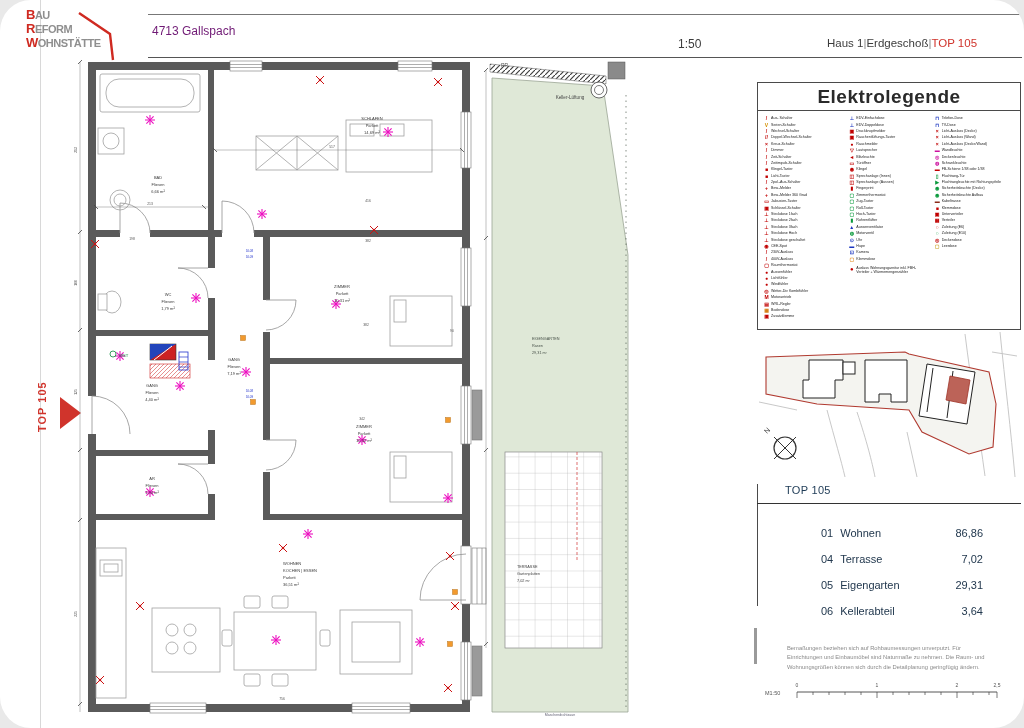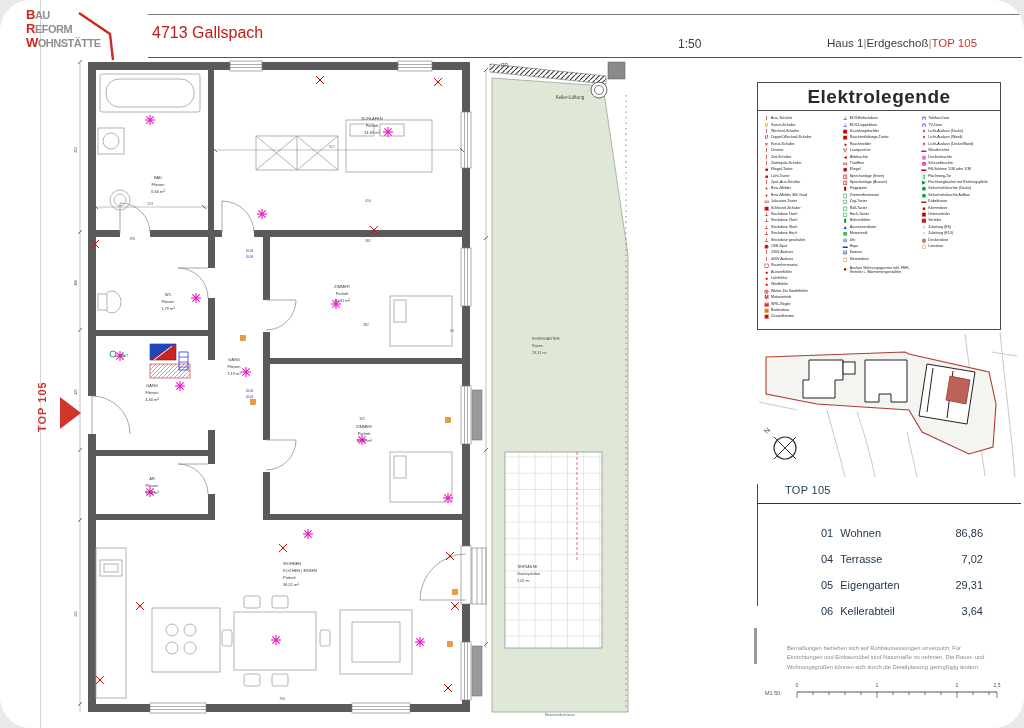--- a/index.html
+++ b/index.html
@@ -8,32 +8,32 @@
   
   .frame-left{position:absolute;left:40px;top:0;width:1px;height:728px;background:#d8d8d8;}
   .hline-top{position:absolute;left:148px;top:14px;width:874px;height:1px;background:#777;}
   .hline-bot{position:absolute;left:148px;top:57px;width:874px;height:1px;background:#555;}
   .logo{position:absolute;left:26px;top:8px;width:120px;height:52px;}
   .logo .row{font-size:11px;font-weight:bold;letter-spacing:-0.5px;line-height:13px;color:#8f8f8f;}
   .logo .ini{color:#cf2a21;font-size:13px;}
   .logo svg{position:absolute;left:0;top:0;}
   .title-block{position:absolute;left:152px;top:20px;}
   .title-block .t1{font-size:13.5px;color:#3c3c3c;letter-spacing:.4px;}
-  .title-block .t2{font-size:16px;margin-top:4px;color:#b91c1c;}
+  .title-block .t2{font-size:12px;margin-top:4px;color:#701a75;}
   .scale-note{position:absolute;left:678px;top:37px;font-size:12px;color:#3c3c3c;}
   .loc-row{position:absolute;left:782px;top:37px;width:240px;display:flex;justify-content:center;font-size:11.5px;color:#3c3c3c;}
   .loc-row .red{color:#d0342c;}
   .loc-row .sep{color:#888;}
   
   .side-label{position:absolute;left:36px;top:432px;font-size:11px;font-weight:bold;color:#d0342c;
               transform:rotate(-90deg);transform-origin:left top;letter-spacing:1px;}
   .side-arrow{position:absolute;left:60px;top:397px;width:0;height:0;
               border-top:16px solid transparent;border-bottom:16px solid transparent;border-left:21px solid #d0342c;}
   
-  .legend{position:absolute;left:757px;top:82px;width:244px;height:248px;border:1.5px solid #4a4a4a;background:#fff;box-sizing:border-box;}
+  .legend{position:absolute;left:757px;top:82px;width:264px;height:248px;border:1.5px solid #4a4a4a;background:#fff;box-sizing:border-box;}
   .legend h1{margin:3px 0 2px;font-size:19px;font-weight:bold;text-align:center;color:#2a2a2a;letter-spacing:.5px;}
   .legend .sep{border-top:1.2px solid #4a4a4a;}
   .legend .cols{display:flex;padding:4px 2px 0 4px;}
   .lcol{flex:1;min-width:0;}
   .li{display:flex;align-items:center;height:6.4px;}
   .li .ic{width:9px;flex:none;font-size:5px;font-weight:bold;text-align:center;line-height:6px;}
   .li .tx{font-size:3.6px;color:#222;white-space:nowrap;overflow:visible;}
   .li-sp{display:flex;margin-top:4px;}
   .li-sp .ic{width:9px;flex:none;font-size:6px;font-weight:bold;text-align:center;color:#c00000;line-height:7px;}
   .li-sp .tx{font-size:3.6px;color:#222;width:70px;line-height:4.2px;}

